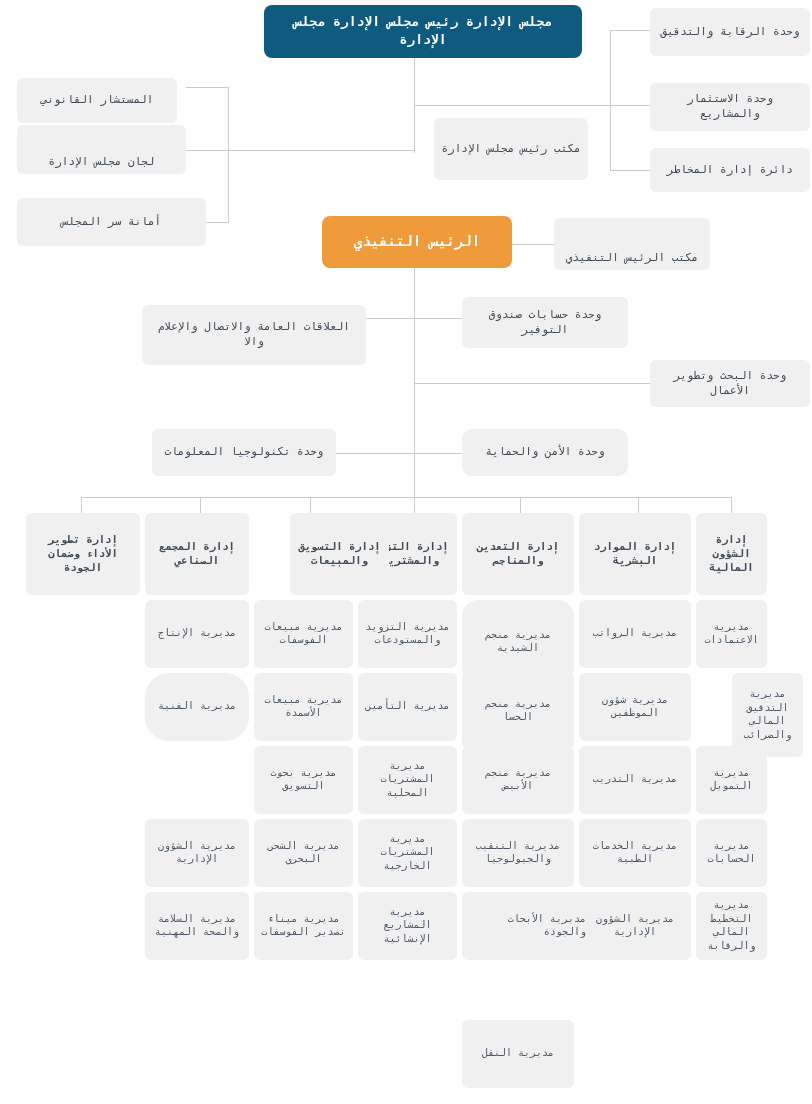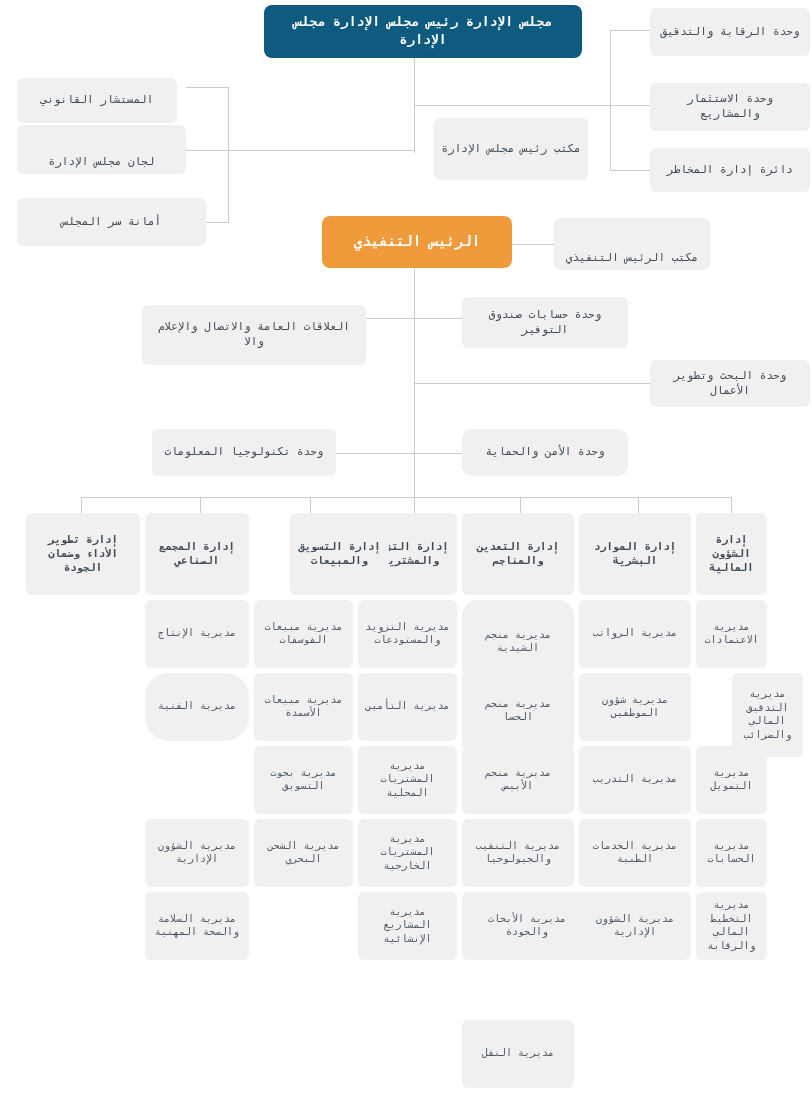--- a/index.html
+++ b/index.html
@@ -189,21 +189,21 @@
   </div>
   <div class="node sub" style="left:462px;top:673px;width:112px;height:76px;">
     <span>مديرية منجم الحسا</span>
   </div>
   <div class="node sub" style="left:462px;top:746px;width:112px;height:68px;">
     <span>مديرية منجم الأبيض</span>
   </div>
   <div class="node sub" style="left:462px;top:819px;width:112px;height:68px;">
     <span>مديرية التنقيب والجيولوجيا</span>
   </div>
-  <div class="node sub" style="left:462px;top:892px;width:130px;height:68px;">
+  <div class="node sub" style="left:462px;top:892px;width:130px;height:68px;text-align:right;">
     <span>مديرية الأبحاث والجودة</span>
   </div>
   <div class="node sub" style="left:462px;top:1020px;width:112px;height:68px;">
     <span>مديرية النقل</span>
   </div>
 
   <div class="node dept" style="left:358px;top:513px;width:99px;height:82px;">
     <span>إدارة التزويد والمشتريات</span>
   </div>
   <div class="node sub" style="left:358px;top:600px;width:99px;height:68px;">
@@ -230,20 +230,23 @@
   </div>
   <div class="node sub" style="left:254px;top:673px;width:99px;height:68px;">
     <span>مديرية مبيعات الأسمدة</span>
   </div>
   <div class="node sub" style="left:254px;top:746px;width:99px;height:68px;">
     <span>مديرية بحوث التسويق</span>
   </div>
   <div class="node sub" style="left:254px;top:819px;width:99px;height:68px;">
     <span>مديرية الشحن البحري</span>
   </div>
+  <div class="node sub" style="left:254px;top:892px;width:99px;height:68px;">
+    <span>مديرية ميناء تصدير الفوسفات</span>
+  </div>
 
   <div class="node dept" style="left:145px;top:513px;width:104px;height:82px;">
     <span>إدارة المجمع الصناعي</span>
   </div>
   <div class="node sub" style="left:145px;top:600px;width:104px;height:68px;">
     <span>مديرية الإنتاج</span>
   </div>
   <div class="node sub" style="left:145px;top:673px;width:104px;height:68px;border-radius:24px;">
     <span>مديرية الفنية</span>
   </div>

